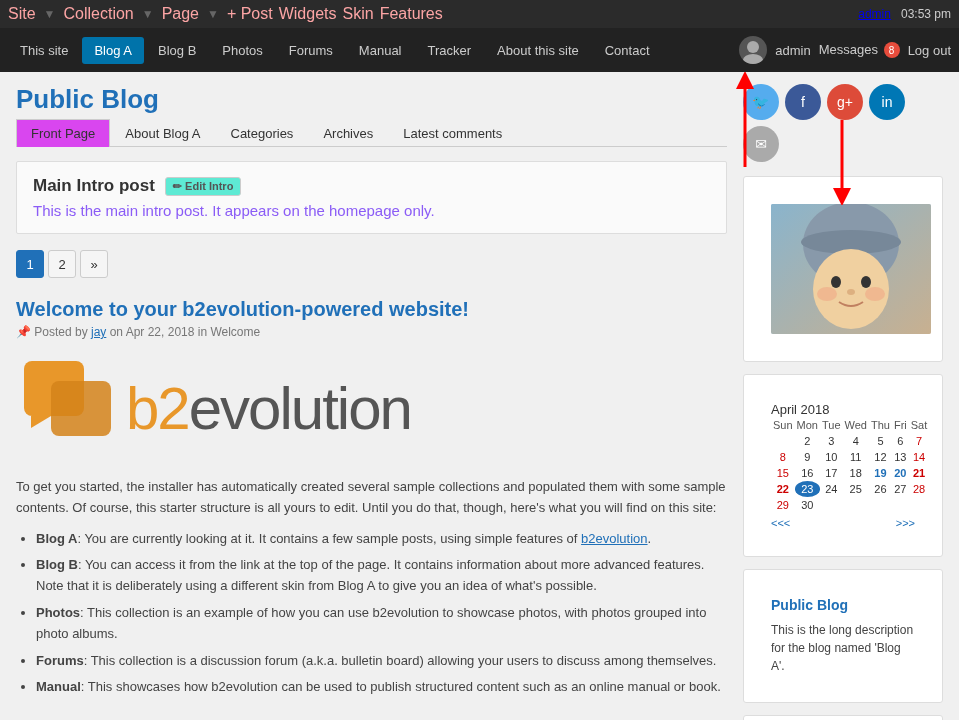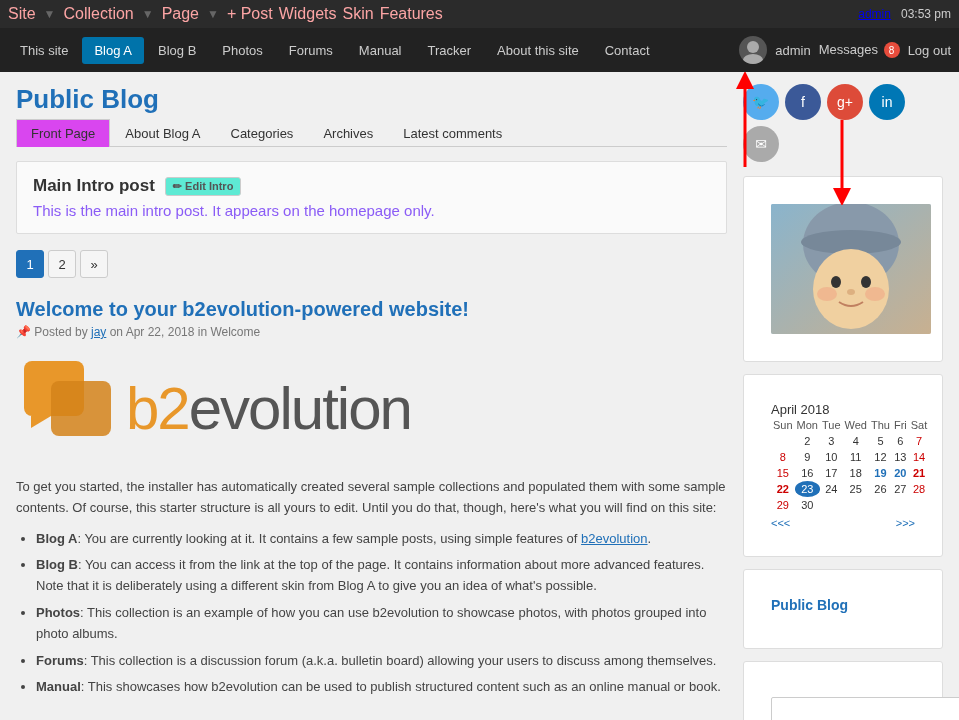--- a/index.html
+++ b/index.html
@@ -408,20 +408,21 @@
           <a href="#">&lt;&lt;</a>
           <a href="#">&lt;</a>
           <span style="flex:1"></span>
           <a href="#">&gt;</a>
           <a href="#">&gt;&gt;</a>
         </div>
       </div>
 
       <div class="sidebar-widget">
         <div class="widget-title">Public Blog</div>
+        <p class="widget-desc">This is the long description for the blog named 'Blog A'.</p>
       </div>
 
       <div class="sidebar-widget">
         <div class="search-row">
           <input type="text" class="search-input" placeholder="" style="">
           <button class="search-go">Go</button>
         </div>
       </div>
 
     </div>

